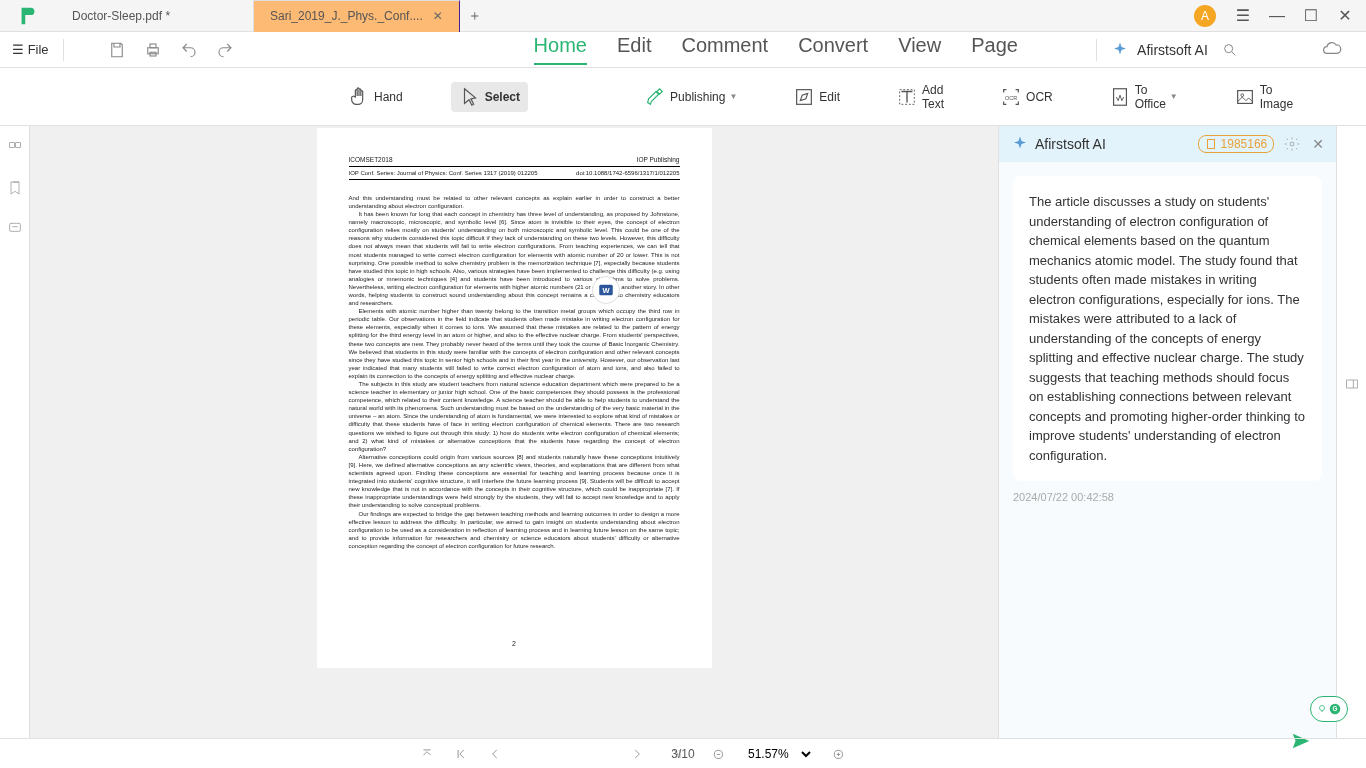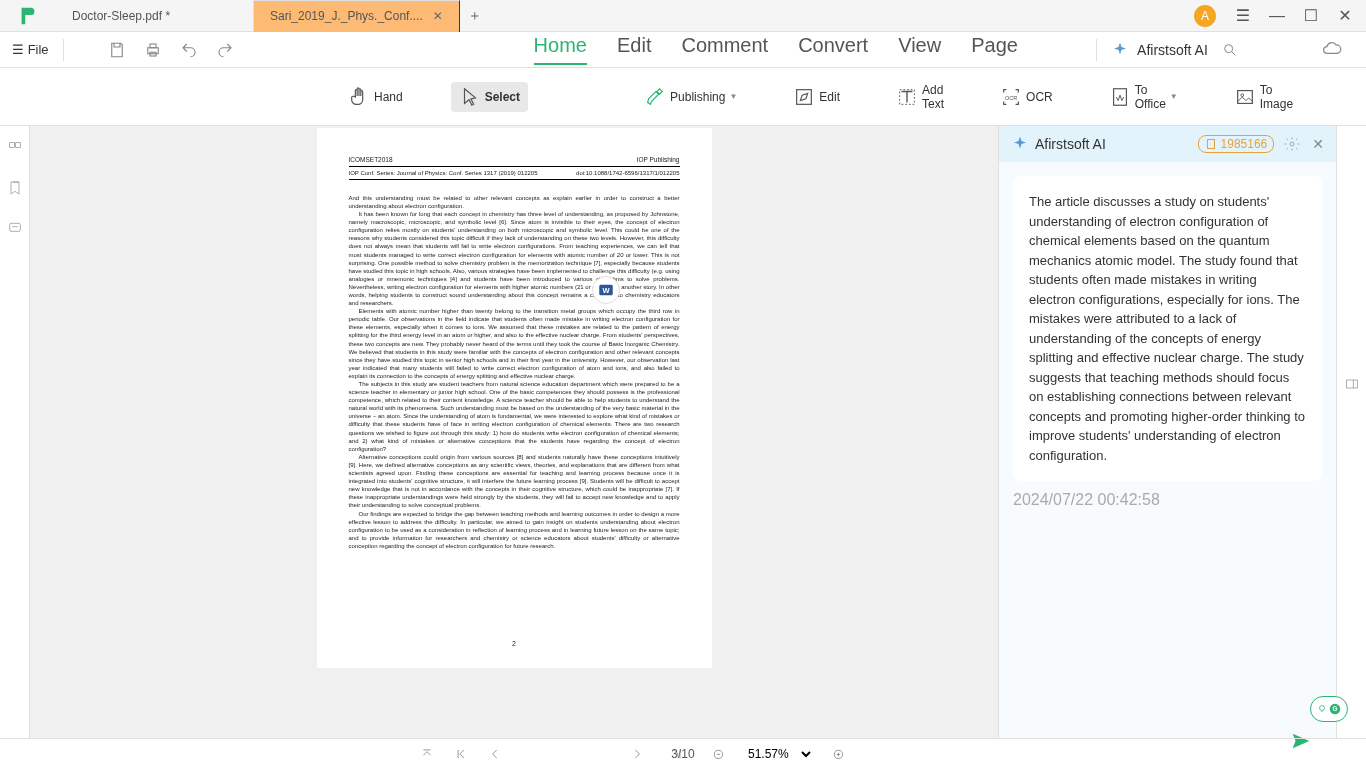--- a/index.html
+++ b/index.html
@@ -48,21 +48,21 @@
     .rightbar { width: 30px; border-left: 1px solid #e0e0e0; display: flex; flex-direction: column; align-items: center; padding-top: 250px; }
     .rightbar-icon { width: 16px; height: 16px; color: #888; }
     .ai-panel { width: 338px; border-left: 1px solid #e0e0e0; background: #f8fbfd; display: flex; flex-direction: column; }
     .ai-head { height: 36px; display: flex; align-items: center; padding: 0 12px; background: #e3f3fb; font-size: 14px; color: #333; }
     .ai-head .brand { display: flex; align-items: center; gap: 6px; }
     .ai-head .spacer2 { flex: 1; }
     .ai-count { display: flex; align-items: center; gap: 4px; font-size: 12px; color: #e8a23c; border: 1px solid #e8a23c; padding: 1px 6px; border-radius: 8px; }
     .ai-close { margin-left: 12px; color: #888; cursor: pointer; }
     .ai-body { flex: 1; padding: 14px 14px 0; overflow: hidden; }
     .ai-bubble { background: #fff; border-radius: 8px; padding: 16px; font-size: 13px; line-height: 1.5; color: #333; }
-    .ai-time { font-size: 16px; color: #aaa; margin-top: 10px; }
+    .ai-time { font-size: 11px; color: #aaa; margin-top: 10px; }
     .ai-input-wrap { padding: 12px 14px 18px; position: relative; }
     .ai-input { width: 100%; height: 42px; border: 1px solid #e0e0e0; border-radius: 6px; padding: 0 42px 0 12px; font-size: 13px; color: #555; background: #fff; }
     .ai-send { position: absolute; right: 24px; top: 22px; width: 22px; height: 22px; color: #2ab573; cursor: pointer; }
     .float-badge { position: absolute; right: 18px; bottom: 46px; width: 38px; height: 26px; border: 1px solid #2ab573; border-radius: 14px; background: #fff; display: flex; align-items: center; justify-content: center; }
     .statusbar { height: 30px; border-top: 1px solid #e0e0e0; display: flex; align-items: center; justify-content: center; gap: 18px; font-size: 12px; color: #555; position: relative; }
     .statusbar .navicon { width: 14px; height: 14px; color: #888; cursor: pointer; }
     .pageind { min-width: 50px; text-align: center; }
     .zoom-sel { border: none; background: transparent; font-size: 12px; min-width: 70px; }
     .status-left-group { display: flex; gap: 20px; position: absolute; left: 420px; }
     .status-center { display: flex; gap: 26px; align-items: center; }

